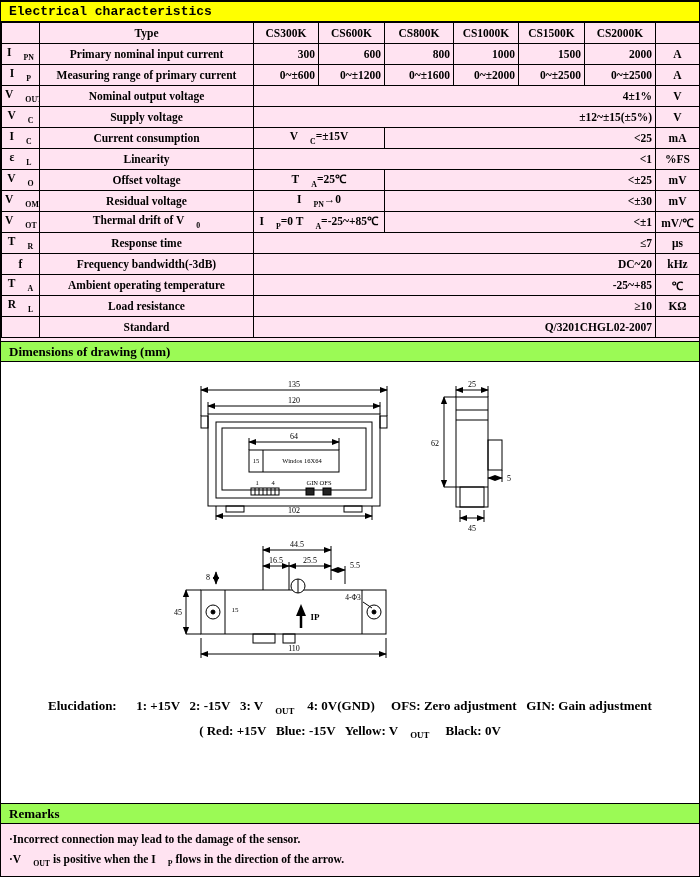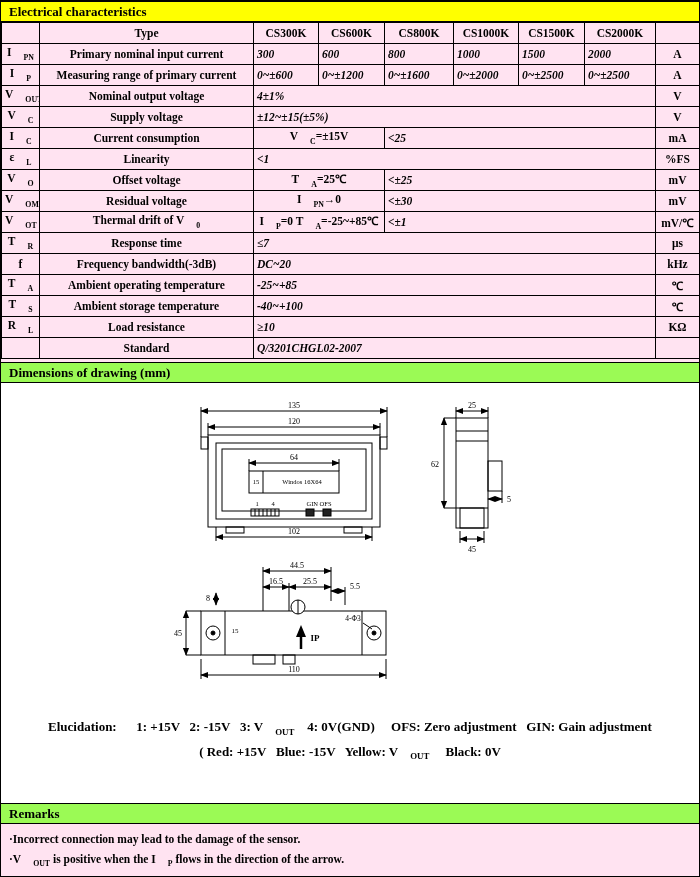--- a/index.html
+++ b/index.html
@@ -1,28 +1,28 @@
 <!DOCTYPE html>
 <html><head>
 <meta charset="utf-8">
 <style>
   * { margin:0; padding:0; box-sizing:border-box; }
   html,body { background:#ffffff; }
   body { width:700px; height:877px; font-family:"Liberation Serif", serif; color:#000; }
   .page { width:700px; height:877px; background:#ffe3f1; border:1px solid #000; display:flex; flex-direction:column; overflow:hidden; }
 
   .bar { border-top:1px solid #000; border-bottom:1px solid #000; font-weight:bold; font-size:13px; padding:2px 8px; height:21px; flex:0 0 auto; }
-  .bar.yellow { background:#ffff00; }
+  .bar.yellow { background:#ffff00;font-family:Liberation Mono, monospace; }
   .bar.green { background:#9bfa55; }
 
   table.chars { border-collapse:collapse; table-layout:fixed; width:100%; flex:0 0 auto; }
   table.chars td { border:1px solid #000; height:21px; font-weight:bold; font-size:11.5px; white-space:nowrap; padding:0 3px; overflow:hidden; }
   td.sym { text-align:center; }
   td.name { text-align:center; padding-left:6px; }
-  td.val { text-align:left; font-size:11px;font-style:italic; }
+  td.val { text-align:right; font-size:11px; }
   td.cond { text-align:center; padding-left:6px; font-size:10.5px; }
   td.unit { text-align:center; }
   td.model { text-align:center; }
   sub { font-size:68%;margin-left:12px; }
 
   .gap { height:3px; flex:0 0 auto; }
 
   .drawing-area { background:#ffffff; flex:1 1 auto; overflow:hidden; }
   .eluc { text-align:center; font-weight:bold; font-size:13px; line-height:20px; }
   .pre { white-space:pre; }
@@ -142,26 +142,20 @@
         <tr>
           <td class="sym">f</td>
           <td class="name">Frequency bandwidth(-3dB)</td>
           <td class="val" colspan="6">DC~20</td>
           <td class="unit">kHz</td>
         </tr>
         <tr>
           <td class="sym">T<sub>A</sub></td>
           <td class="name">Ambient operating temperature</td>
           <td class="val" colspan="6">-25~+85</td>
-          <td class="unit">℃</td>
-        </tr>
-        <tr>
-          <td class="sym">T<sub>S</sub></td>
-          <td class="name">Ambient storage temperature</td>
-          <td class="val" colspan="6">-40~+100</td>
           <td class="unit">℃</td>
         </tr>
         <tr>
           <td class="sym">R<sub>L</sub></td>
           <td class="name">Load resistance</td>
           <td class="val" colspan="6">≥10</td>
           <td class="unit">KΩ</td>
         </tr>
         <tr>
           <td class="sym"></td>

